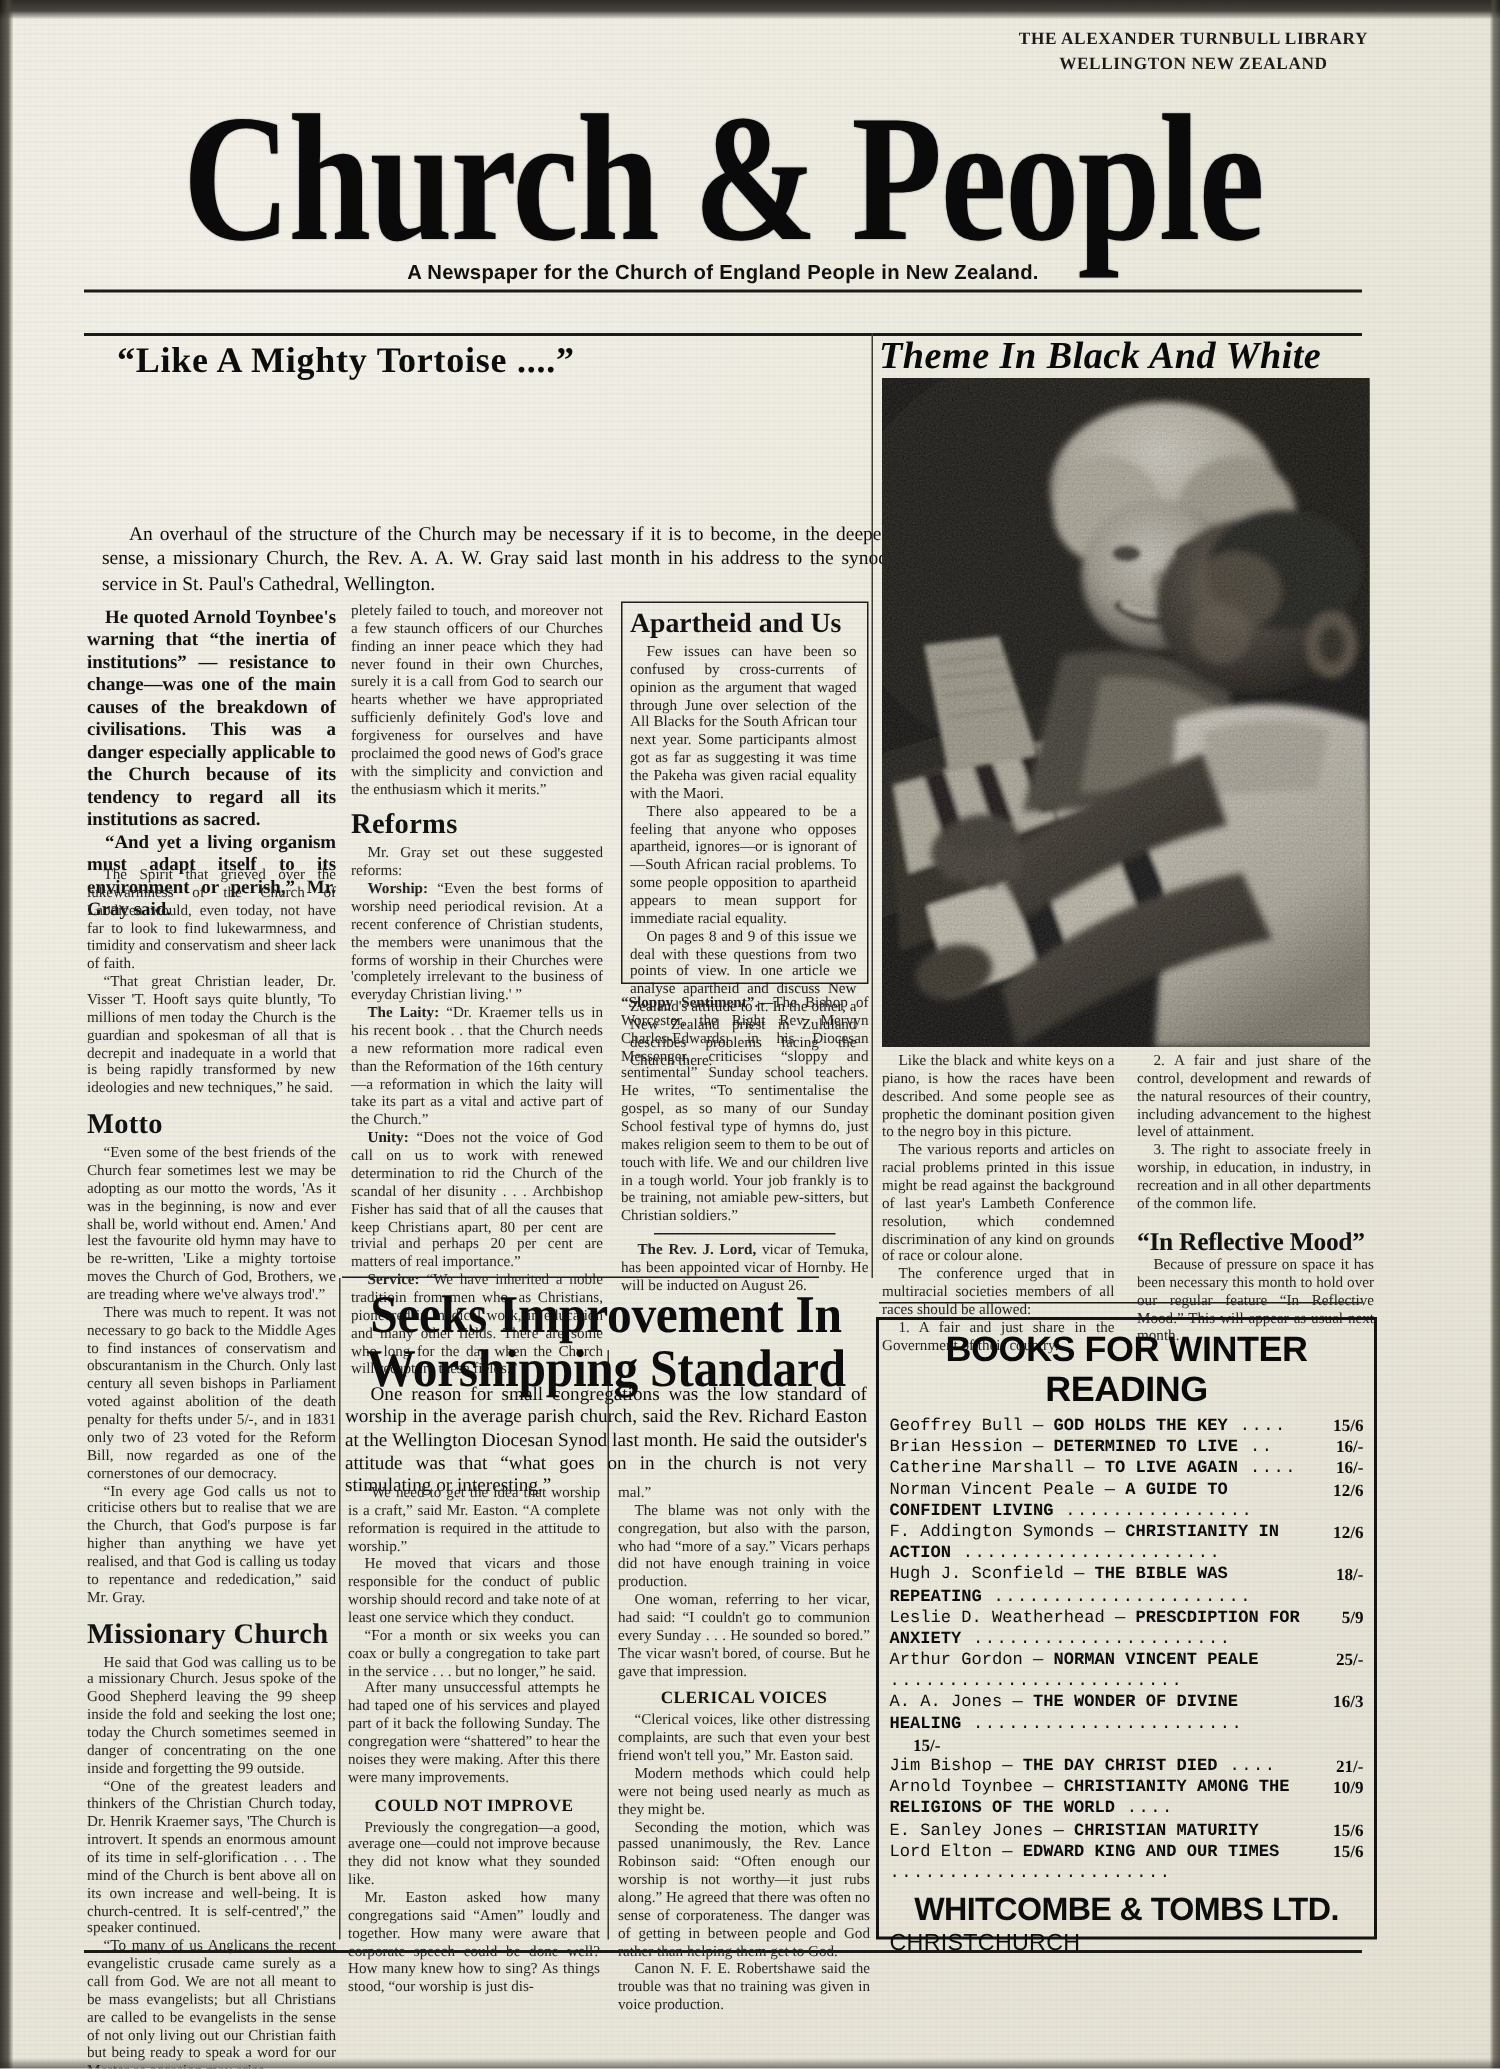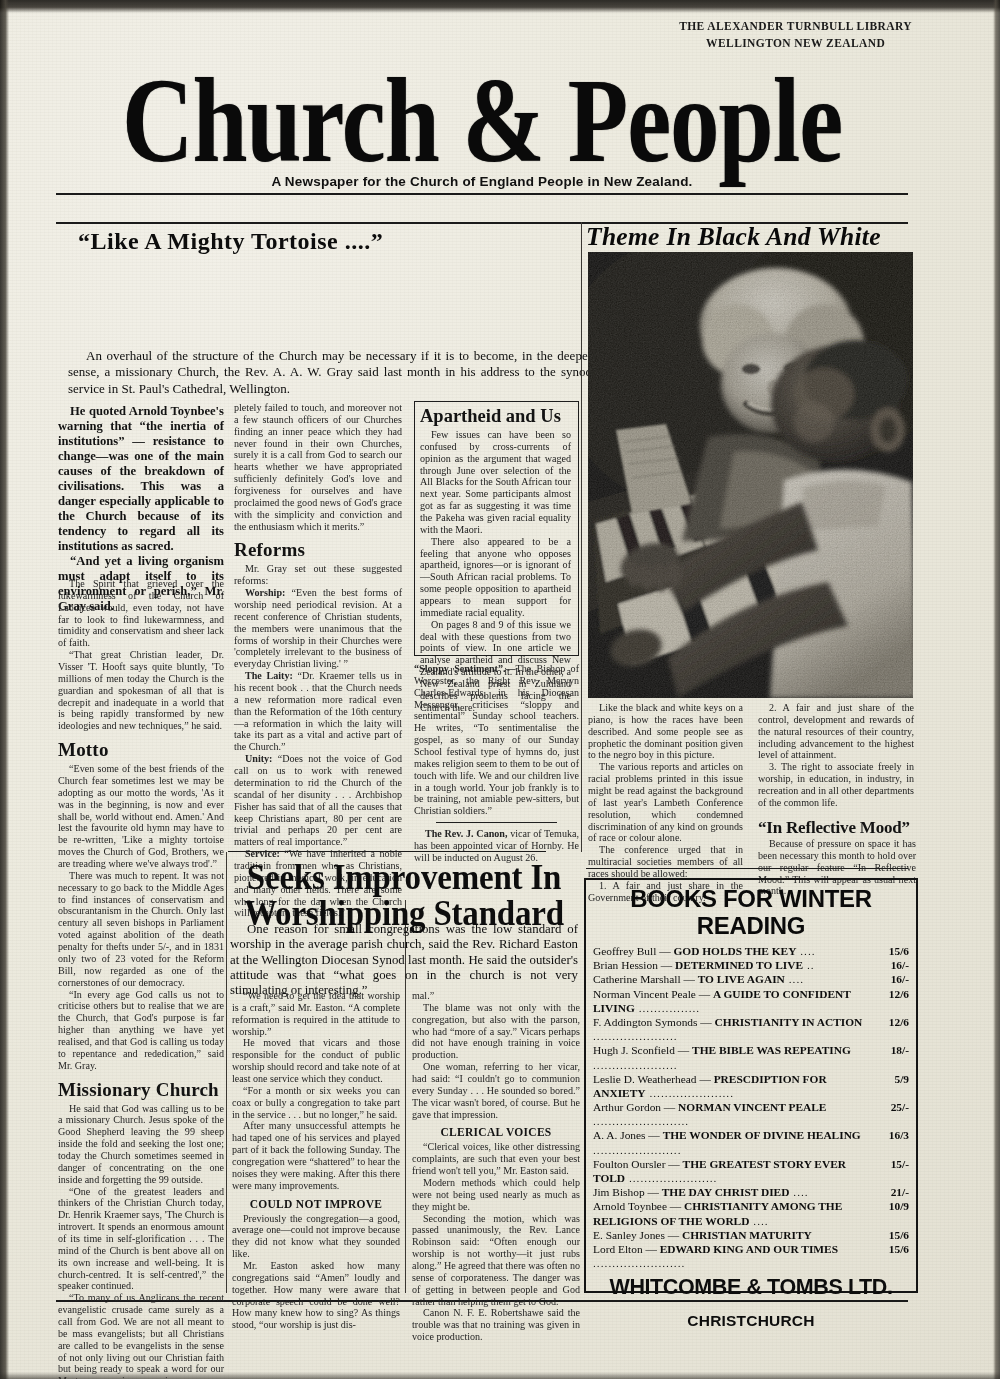--- a/index.html
+++ b/index.html
@@ -110,29 +110,29 @@
   .photo svg{display:block;width:100%;height:100%;}
 
   
   .adbox{position:absolute;left:584px;top:878px;width:334px;height:415px;
     border:2px solid #141414;padding:4px 7px 6px;box-sizing:border-box;}
   .adtitle{font-family:"Liberation Sans",sans-serif;font-weight:700;
     font-size:23.5px;text-align:center;letter-spacing:-.3px;
     transform:scaleX(1.02);margin:2px 0 4px;color:#0a0a0a;}
   .booklist{font-family:"Liberation Serif",serif;font-size:11.4px;line-height:1.245;}
   .bookrow{display:flex;align-items:flex-start;}
-  .bookrow .txt{flex:1;padding-right:6px;}
+  .bookrow .txt{flex:1;padding-right:6px;font-family:Liberation Mono, monospace;}
   .bookrow .price{width:34px;text-align:right;font-weight:700;flex:none;}
   .bk-a{font-weight:400;}
   .bk-t{font-weight:700;}
   .dots{letter-spacing:1px;}
   .adfoot1{font-family:"Liberation Sans",sans-serif;font-weight:700;
     font-size:21.5px;text-align:center;margin-top:5px;letter-spacing:-.4px;}
-  .adfoot2{font-family:"Liberation Sans",sans-serif;font-weight:700;
-    font-size:15.5px;text-align:center;letter-spacing:.2px;margin-top:12px;}
+  .adfoot2{font-family:"Liberation Sans",sans-serif;font-weight:400;
+    font-size:15.5px;text-align:left;letter-spacing:.2px;margin-top:1px;}
 
   
   .seekshead{position:absolute;left:228px;top:858px;width:352px;
     font-family:"Liberation Serif",serif;font-weight:700;font-size:33px;
     line-height:1.1;text-align:center;letter-spacing:-.2px;}
   .seekshead div{transform:scaleY(1.07);transform-origin:center top;}
   .seeksdeck{position:absolute;left:230px;top:922px;width:348px;
     font-family:"Liberation Serif",serif;font-size:12.8px;line-height:1.2;
     text-indent:17px;text-align:justify;}
 
@@ -202,21 +202,21 @@
       <div class="body">
         <p>Few issues can have been so confused by cross-currents of opinion as the argument that waged through June over selection of the All Blacks for the South African tour next year. Some participants almost got as far as suggesting it was time the Pakeha was given racial equality with the Maori.</p>
         <p>There also appeared to be a feeling that anyone who opposes apartheid, ignores—or is ignorant of—South African racial problems. To some people opposition to apartheid appears to mean support for immediate racial equality.</p>
         <p>On pages 8 and 9 of this issue we deal with these questions from two points of view. In one article we analyse apartheid and discuss New Zealand's attitude to it.   In the other, a New Zealand priest in Zululand describes problems facing the Church there.</p>
       </div>
     </div>
 
     <div class="col body" style="left:414px;top:663px;width:165px;">
       <p class="blur" style="text-indent:0"><span class="runin">“Sloppy Sentiment”.—</span><span>The Bishop of Worcester, the Right Rev. Mervyn Charles-Edwards, in his Diocesan Messenger, criticises “sloppy and sentimental” Sunday school teachers. He writes, “To sentimentalise the gospel, as so many of our Sunday School festival type of hymns do, just makes religion seem to them to be out of touch with life. We and our children live in a tough world. Your job frankly is to be training, not amiable pew-sitters, but Christian soldiers.”</span></p>
       <div class="hr-thin"></div>
-      <p class="blur"><span class="runin">The Rev. J. Canon,</span><span> vicar of Temuka, has been appointed vicar of Hornby. He will be inducted on August 26.</span></p>
+      <p class="blur"><span class="runin">The Rev. J. Lord,</span><span> vicar of Temuka, has been appointed vicar of Hornby. He will be inducted on August 26.</span></p>
     </div>
 
     <div class="themehead">Theme In Black And White</div>
     <div class="photo">
       <svg viewBox="0 0 325 446" preserveAspectRatio="none" aria-hidden="true">
         <defs>
           <radialGradient id="gFace" cx="45%" cy="38%" r="62%">
             <stop offset="0%" stop-color="#e8e4d8"></stop>
               <stop offset="62%" stop-color="#b9b3a4"></stop>
             <stop offset="100%" stop-color="#5e594e"></stop>
@@ -409,21 +409,20 @@
         </div>
         <div class="bookrow">
           <div class="txt"><span class="bk-a">Arthur Gordon — </span><span class="bk-t">NORMAN VINCENT PEALE</span><span class="dots"> .........................</span></div>
           <div class="price">25/-</div>
         </div>
         <div class="bookrow">
           <div class="txt"><span class="bk-a">A. A. Jones — </span><span class="bk-t">THE WONDER OF DIVINE HEALING</span><span class="dots"> .......................</span></div>
           <div class="price">16/3</div>
         </div>
         <div class="bookrow">
-          <div class="txt"><span class="bk-a">Foulton Oursler — </span><span class="bk-t">THE GREATEST STORY EVER TOLD</span><span class="dots"> .......................</span></div>
           <div class="price">15/-</div>
         </div>
         <div class="bookrow">
           <div class="txt"><span class="bk-a">Jim Bishop — </span><span class="bk-t">THE DAY CHRIST DIED</span><span class="dots"> ....</span></div>
           <div class="price">21/-</div>
         </div>
         <div class="bookrow">
           <div class="txt"><span class="bk-a">Arnold Toynbee — </span><span class="bk-t">CHRISTIANITY AMONG THE RELIGIONS OF THE WORLD</span><span class="dots"> ....</span></div>
           <div class="price">10/9</div>
         </div>

